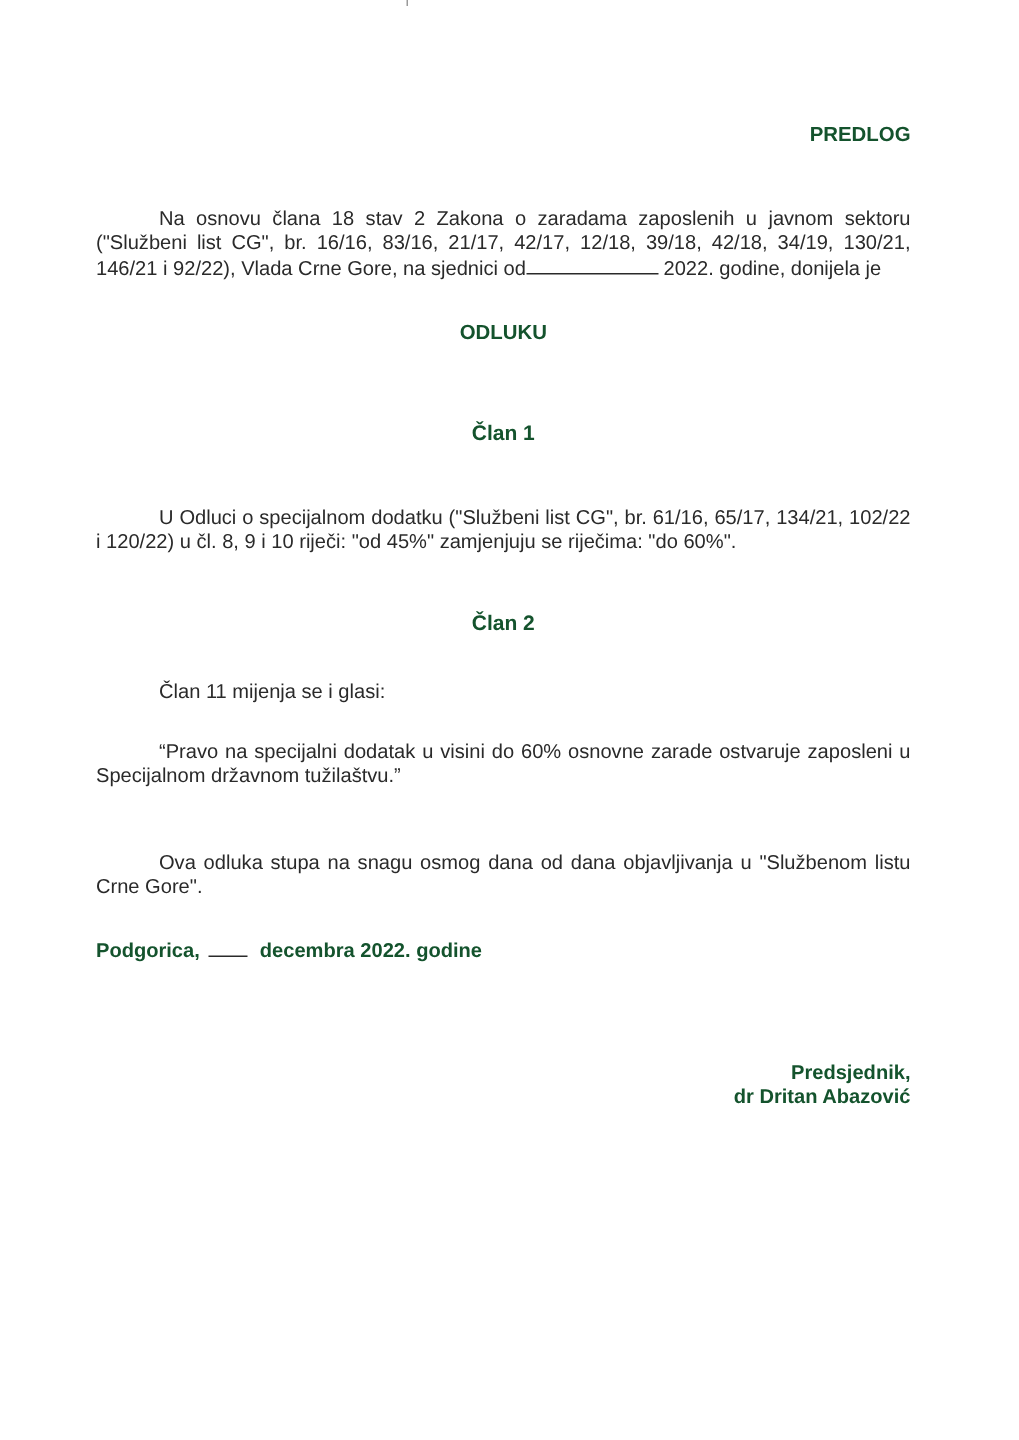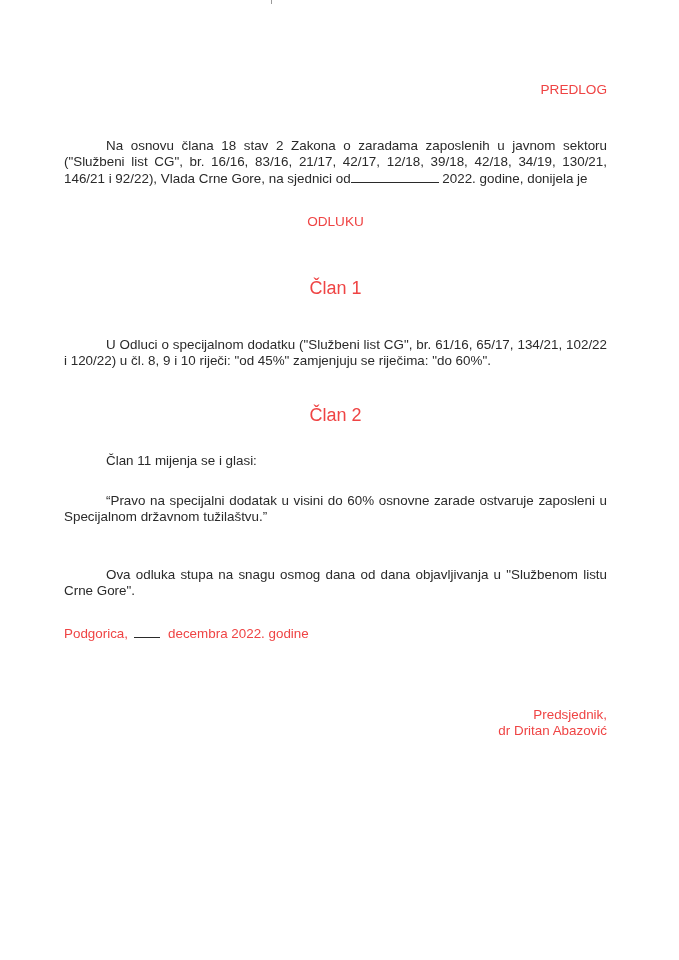--- a/index.html
+++ b/index.html
@@ -45,37 +45,37 @@
     .indent {
       text-indent: 42px;
     }
     .center {
       text-align: center;
     }
     .right {
       text-align: right;
     }
     .bold {
-      font-weight: normal;
-      color: #ef4444;
+      font-weight: bold;
+      color: #14532d;
     }
     .predlog {
       top: 82px;
       font-size: 13.6px;
     }
     .intro {
       top: 114px;
     }
     .title {
       top: 214px;
       font-size: 13.6px;
       line-height: 16px;
     }
     .clan-h {
-      font-size: 18px;
+      font-size: 14px;
     }
     .clan1-h { top: 280px; }
     .clan1-t { top: 313px; }
     .clan2-h { top: 397px; margin-top: 10px; }
     .clan2-t { top: 429px; }
     .clan3-h { top: 510px; }
     .clan3-t { top: 543px; }
     .footer {
       top: 625px;
       font-size: 13.4px;

